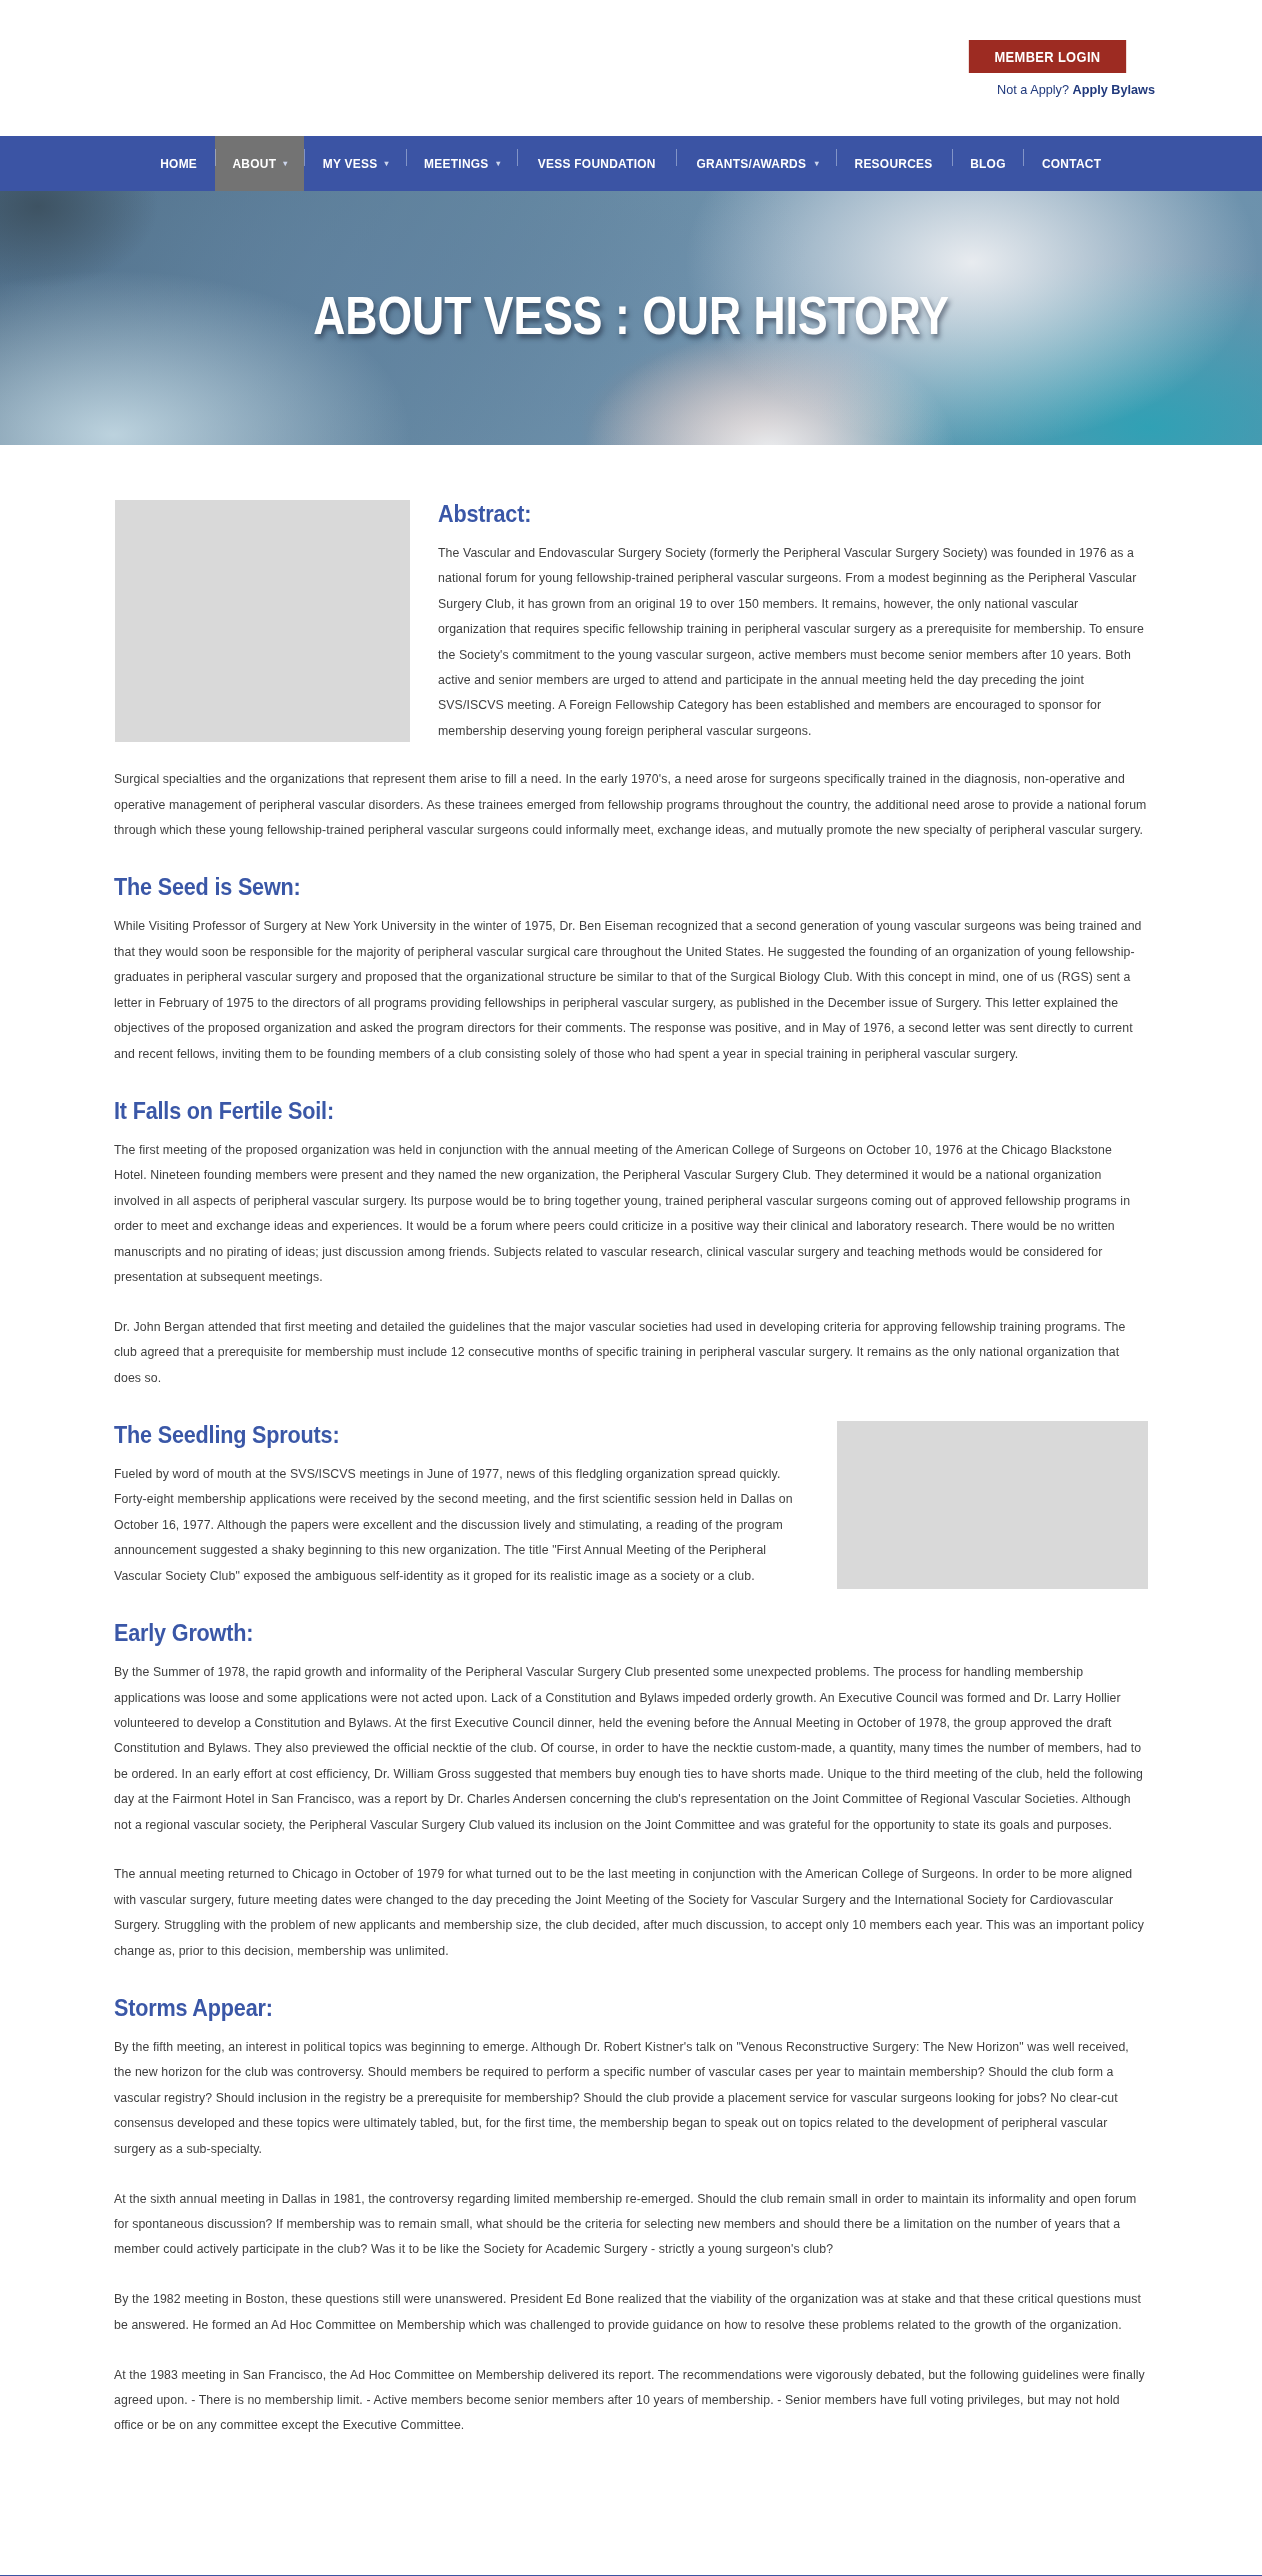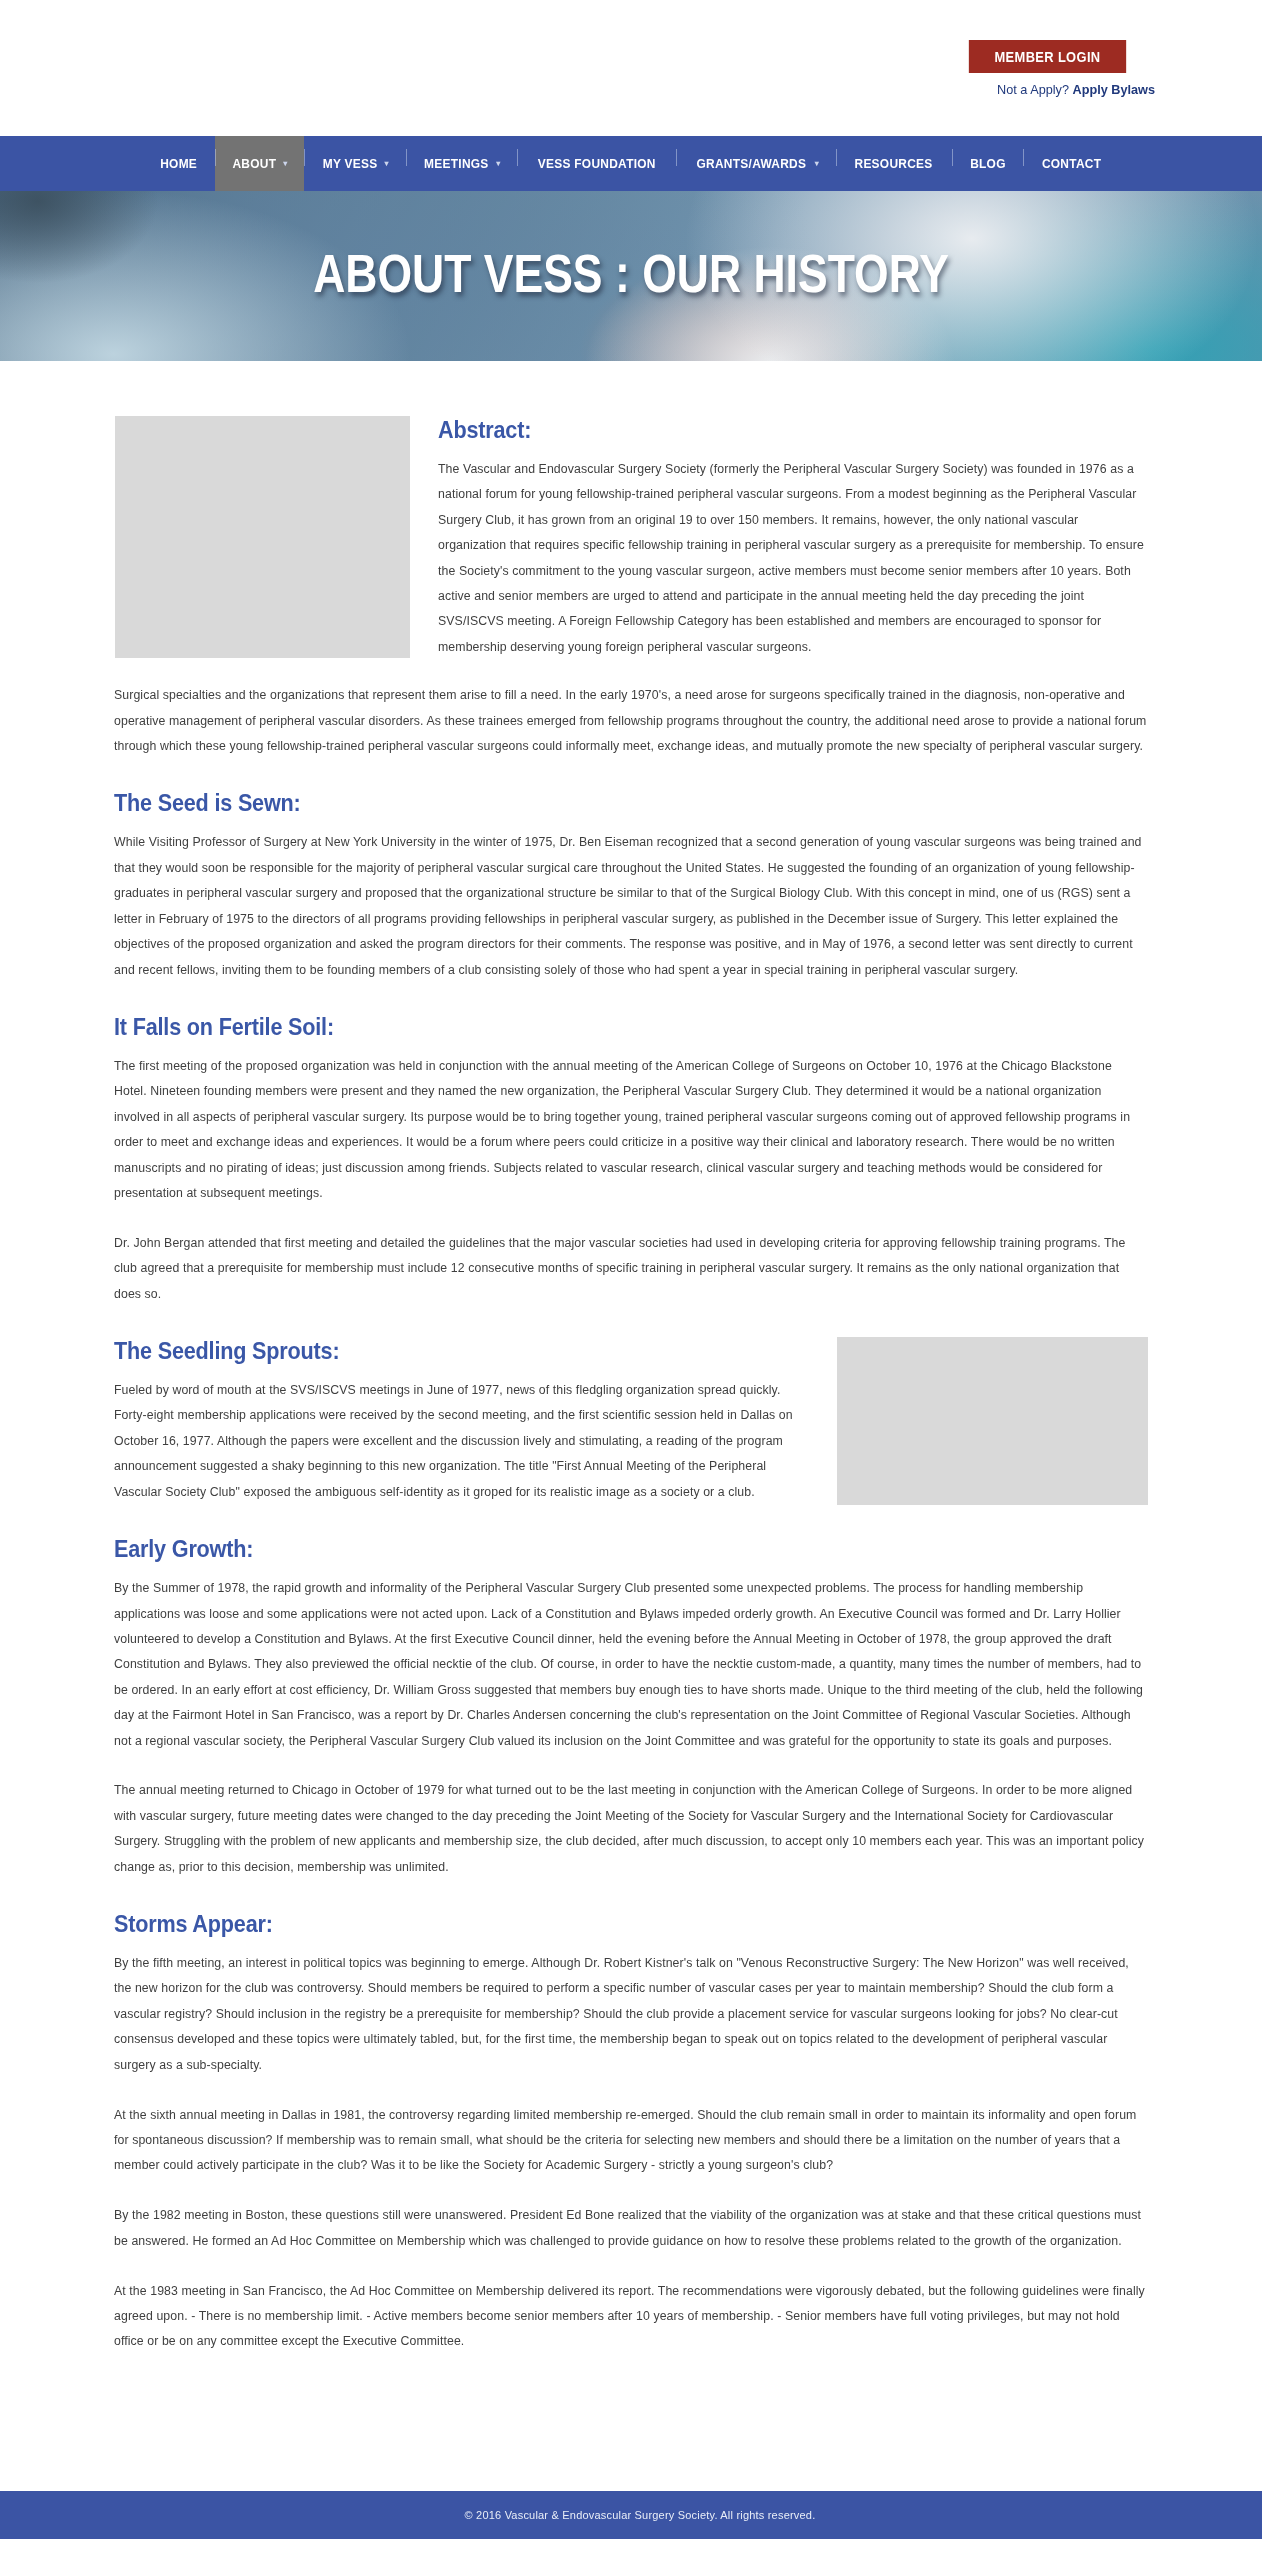--- a/index.html
+++ b/index.html
@@ -18,21 +18,21 @@
 
   
   .main-nav { height:55px; background:#3b54a4; display:flex; justify-content:center; align-items:stretch; }
   .nav-item { position:relative; display:flex; align-items:center; padding:0 16.7px; color:#ffffff; font-size:12.7px; font-weight:700; letter-spacing:0.3px; text-decoration:none; cursor:pointer; white-space:nowrap; }
   .nav-item:not(:first-child)::before { content:""; position:absolute; left:0; top:13px; height:16.7px; width:0.9px; background:rgba(190,200,228,.55); }
   .nav-item.active { background:#737373; }
   .nav-item .nav-label { transform:scaleX(.94); transform-origin:center; display:inline-block; }
   .caret { font-size:8px; color:#ccd5ec; margin-left:5.3px; line-height:1; }
 
   
-  .hero { position:relative; height:170px; overflow:hidden;
+  .hero { position:relative; height:254px; overflow:hidden;
     background:
       radial-gradient(ellipse 167px 114px at 3% 6%,  rgba(60,80,95,.92),   rgba(60,80,95,0) 72%),
       radial-gradient(ellipse 421px 272px at 77% 28%, rgba(237,239,242,.96), rgba(237,239,242,0) 68%),
       radial-gradient(ellipse 289px 184px at 61% 102%, rgba(241,244,246,.92), rgba(241,244,246,0) 64%),
       radial-gradient(ellipse 473px 237px at 91% 93%, rgba(40,163,182,.88), rgba(40,163,182,0) 70%),
       radial-gradient(ellipse 254px 140px at 60% 94%, rgba(213,140,118,.5),  rgba(213,140,118,0) 70%),
       radial-gradient(ellipse 412px 228px at 9% 96%,  rgba(199,220,230,.9),  rgba(199,220,230,0) 72%),
       radial-gradient(ellipse 543px 342px at 30% 38%, rgba(97,131,161,.75),  rgba(97,131,161,0) 80%),
       linear-gradient(120deg, #4d6b85 0%, #63869f 35%, #7497b1 60%, #6a90ab 100%);
   }

